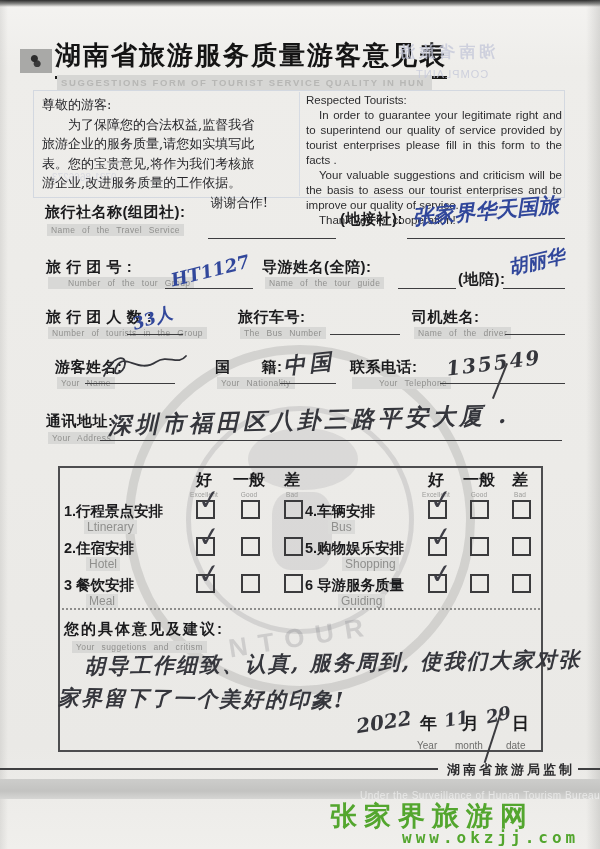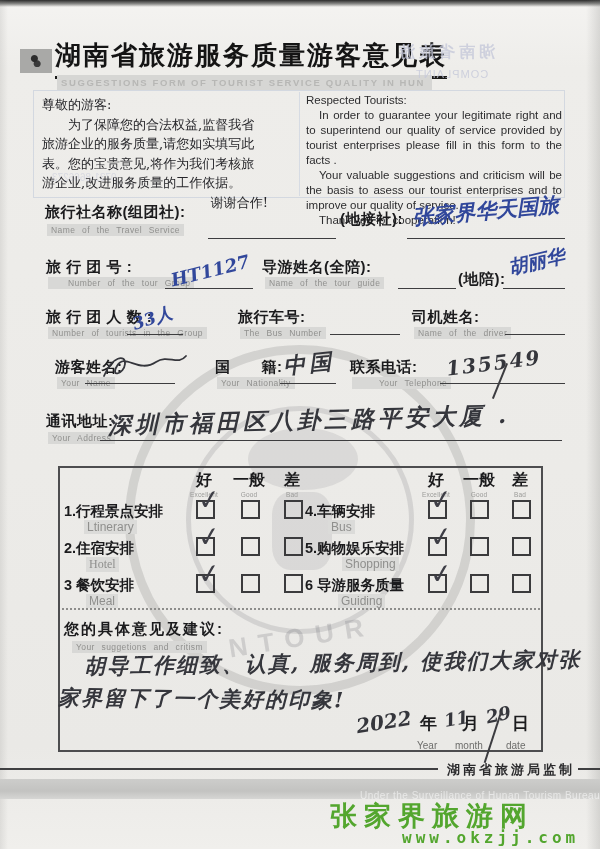--- a/index.html
+++ b/index.html
@@ -187,21 +187,21 @@
       <span class="tick">✓</span>
     </span>
   <span class="abs cb" style="left:241px;top:500px;">
       <span class="tick"></span>
     </span>
   <span class="abs cb" style="left:284px;top:500px;">
       <span class="tick"></span>
     </span>
 
   <div class="abs rlbl nw" style="left:64px;top:539px;">2.住宿安排</div>
-  <div class="abs rsub nw" style="left:86px;top:557px;font-family:Liberation Serif, serif;">Hotel</div>
+  <div class="abs rsub nw" style="left:86px;top:557px;">Hotel</div>
   <span class="abs cb" style="left:196px;top:537px;">
       <span class="tick">✓</span>
     </span>
   <span class="abs cb" style="left:241px;top:537px;">
       <span class="tick"></span>
     </span>
   <span class="abs cb" style="left:284px;top:537px;">
       <span class="tick"></span>
     </span>
 

